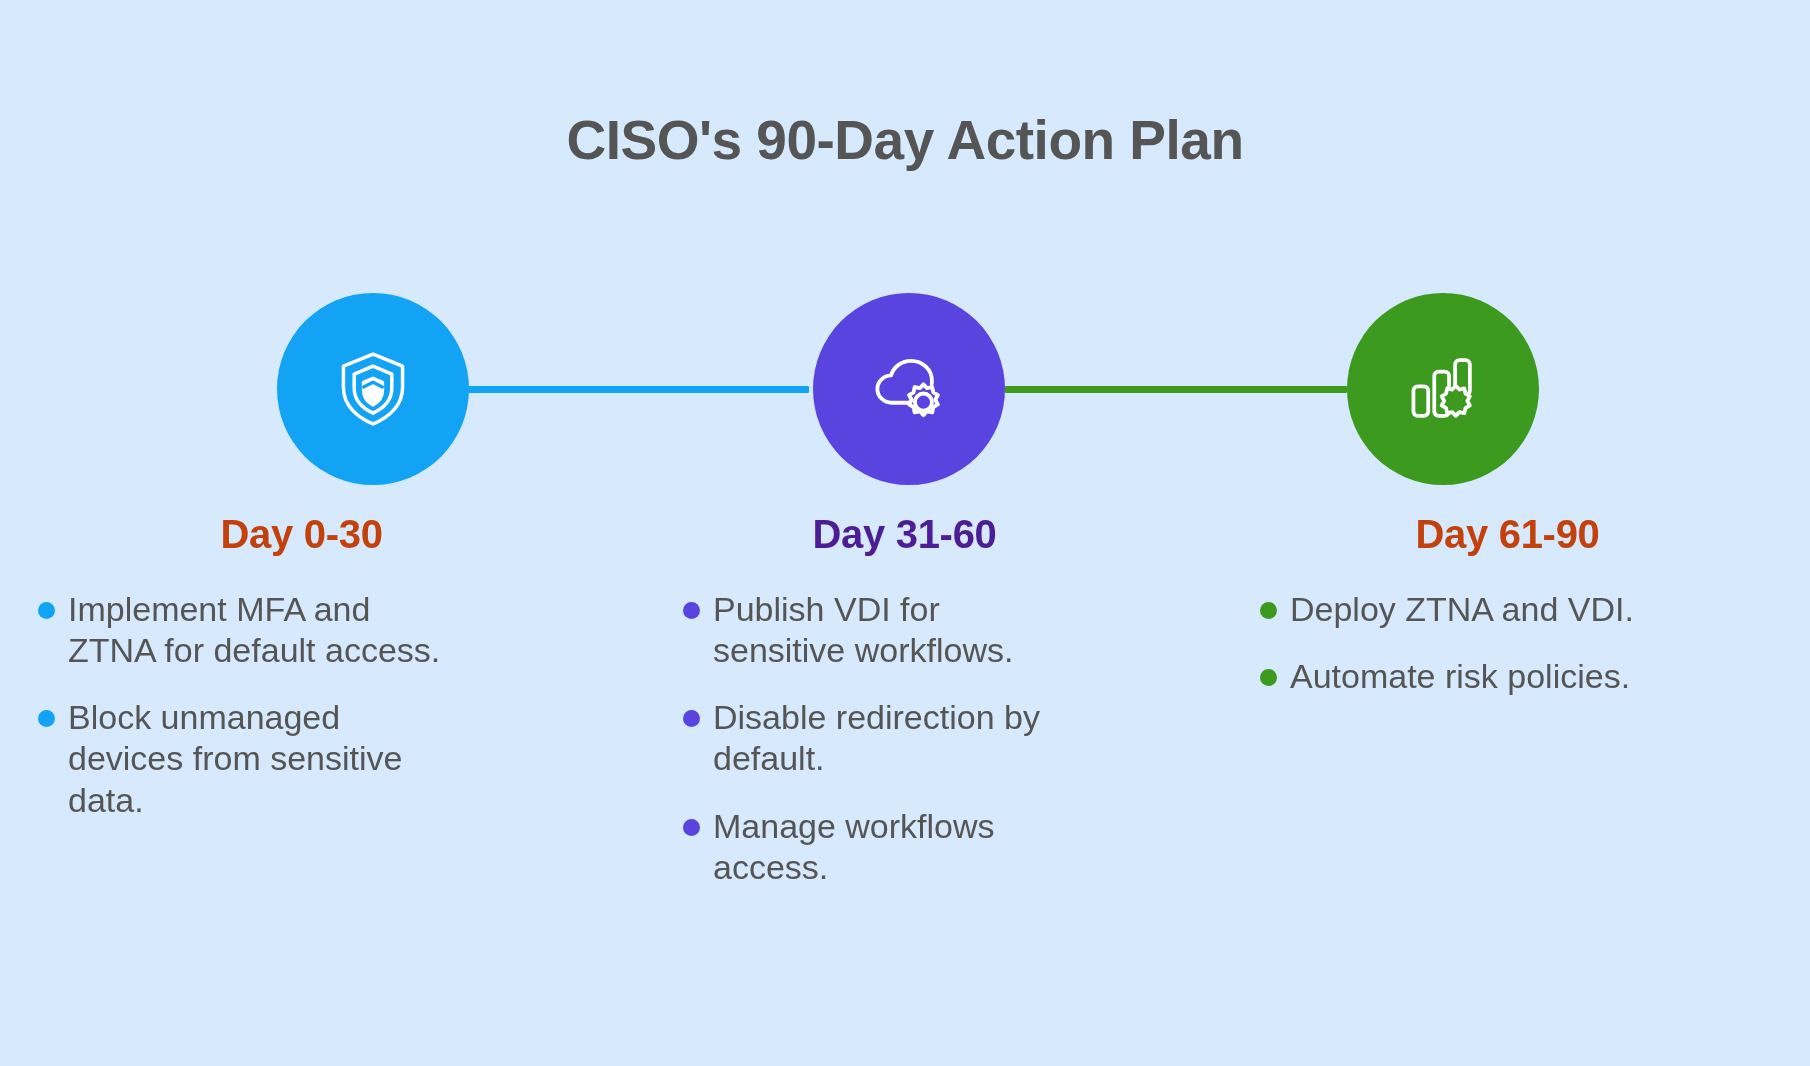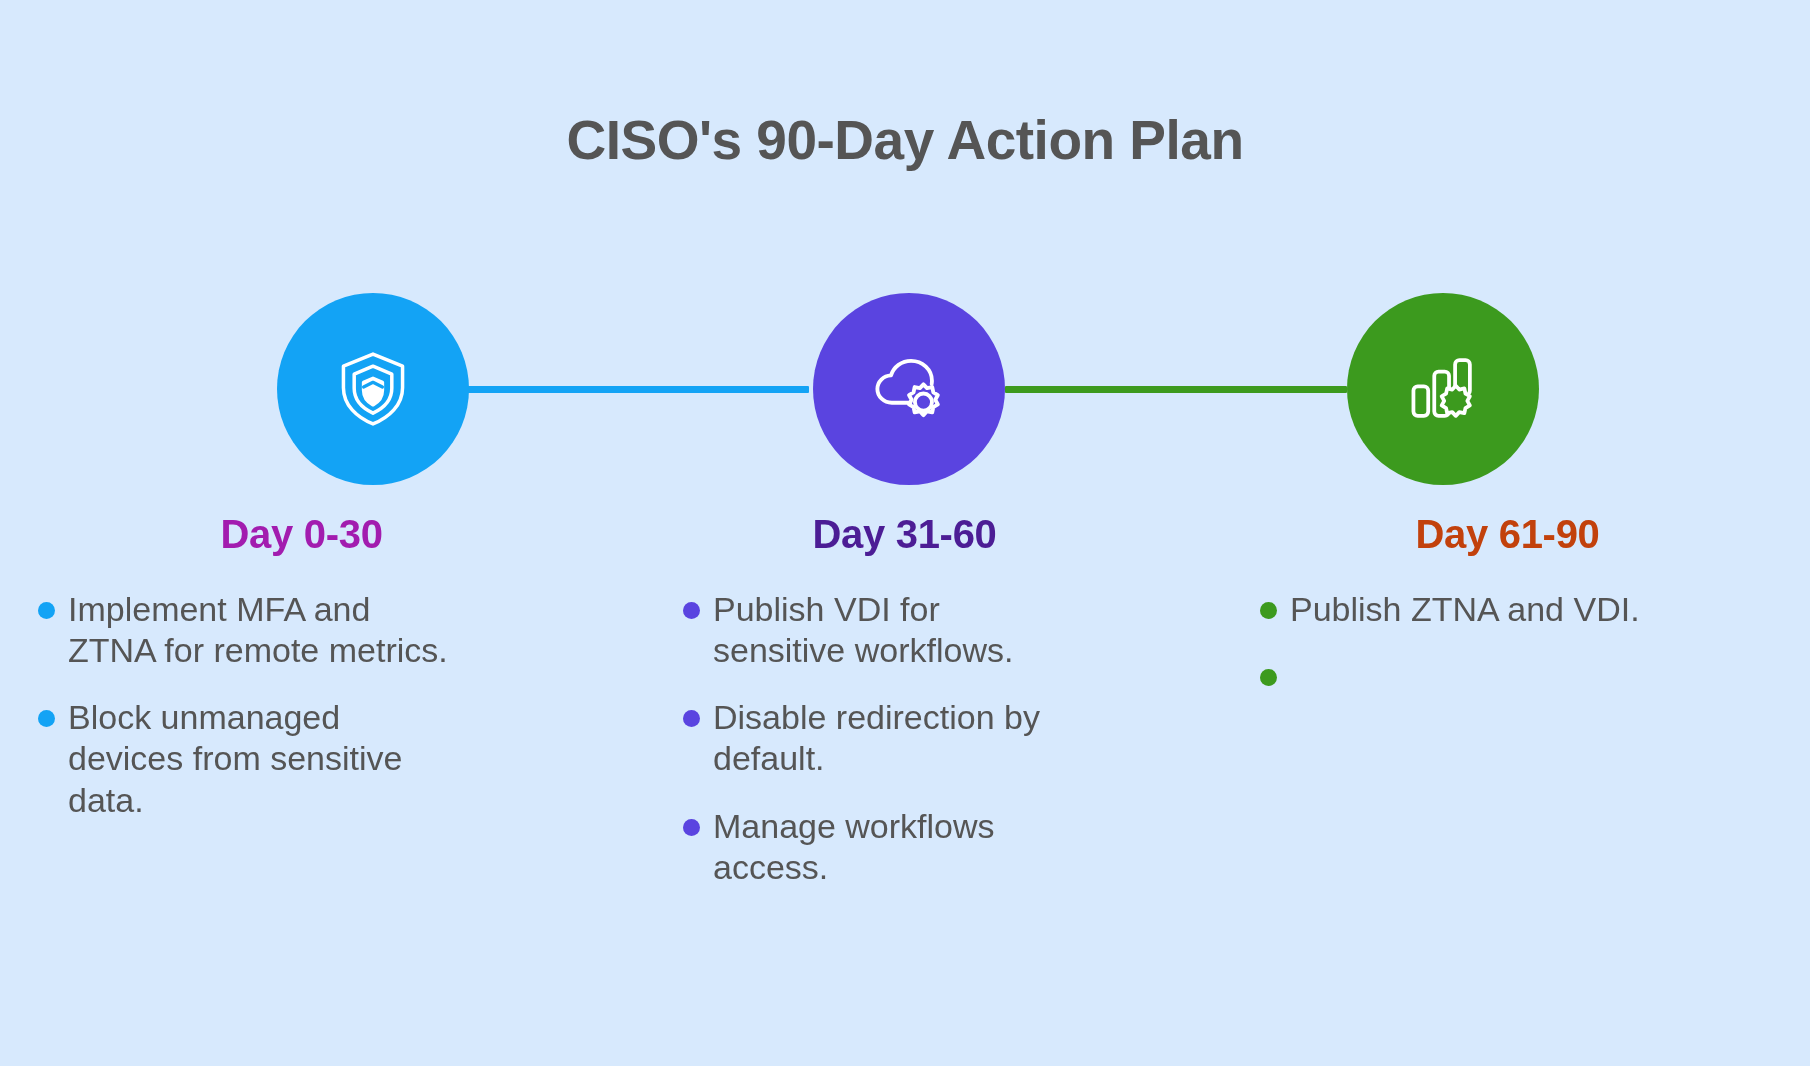--- a/index.html
+++ b/index.html
@@ -80,21 +80,21 @@
     padding: 0 24px;
   }
 
   .phase-label {
     font-size: 40px;
     font-weight: bold;
     text-align: center;
     margin-bottom: 32px;
     letter-spacing: -0.3px;
   }
-  .column-1 .phase-label { color: #a21caf; }
+  .column-1 .phase-label { color: #c2410c; }
   .column-2 .phase-label { color: #4c1d95; }
   .column-3 .phase-label { color: #c2410c; }
 
   .bullet-list {
     list-style: none;
     padding-left: 0;
   }
 
   .bullet-item {
     position: relative;
@@ -173,21 +173,21 @@
     </div>
   </div>
 
   <div class="columns">
 
     <div class="column column-1">
       <div class="phase-label">Day 0-30</div>
       <ul class="bullet-list">
         <li class="bullet-item">
           <span class="bullet-dot"></span>
-          <span>Implement MFA and ZTNA for remote metrics.</span>
+          <span>Implement MFA and ZTNA for default access.</span>
         </li>
         <li class="bullet-item">
           <span class="bullet-dot"></span>
           <span>Block unmanaged devices from sensitive data.</span>
         </li>
       </ul>
     </div>
 
     <div class="column column-2">
       <div class="phase-label">Day 31-60</div>
@@ -205,21 +205,22 @@
           <span>Manage workflows access.</span>
         </li>
       </ul>
     </div>
 
     <div class="column column-3">
       <div class="phase-label">Day 61-90</div>
       <ul class="bullet-list">
         <li class="bullet-item">
           <span class="bullet-dot"></span>
-          <span>Publish ZTNA and VDI.</span>
-        </li>
-        <li class="bullet-item">
-          <span class="bullet-dot"></span>
+          <span>Deploy ZTNA and VDI.</span>
+        </li>
+        <li class="bullet-item">
+          <span class="bullet-dot"></span>
+          <span>Automate risk policies.</span>
         </li>
       </ul>
     </div>
   </div>
 </div>
 
 </body></html>

